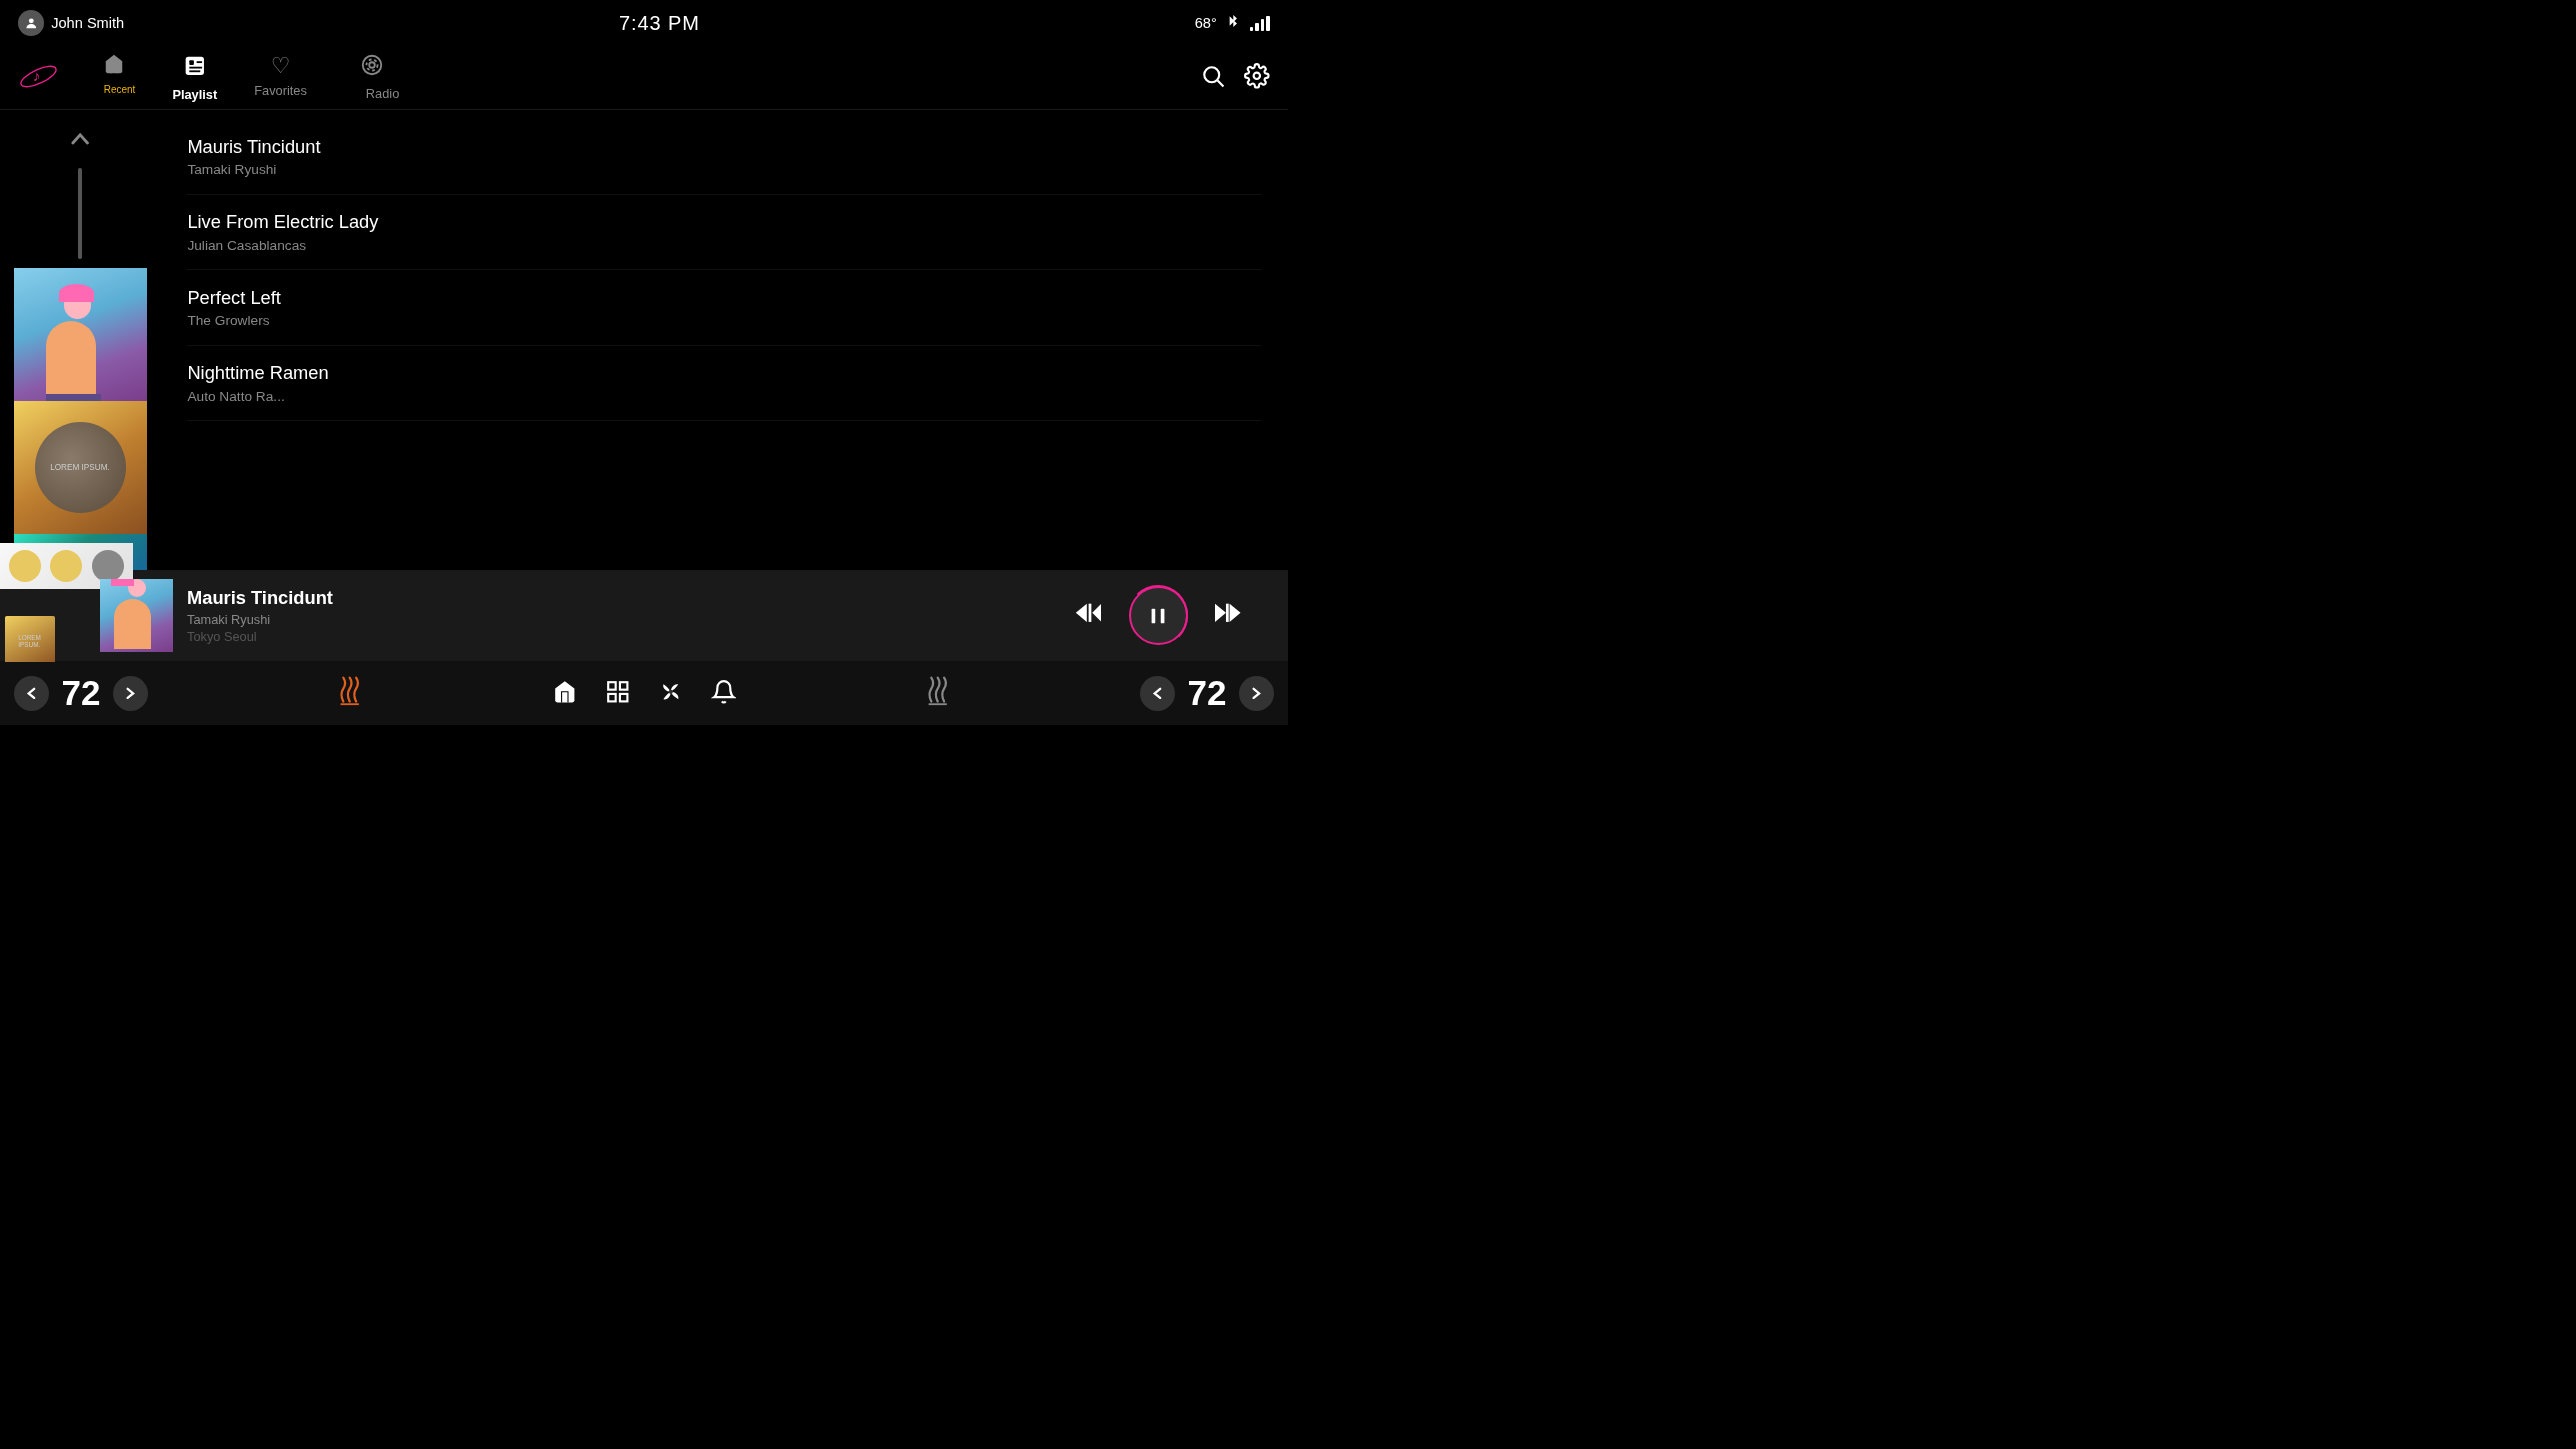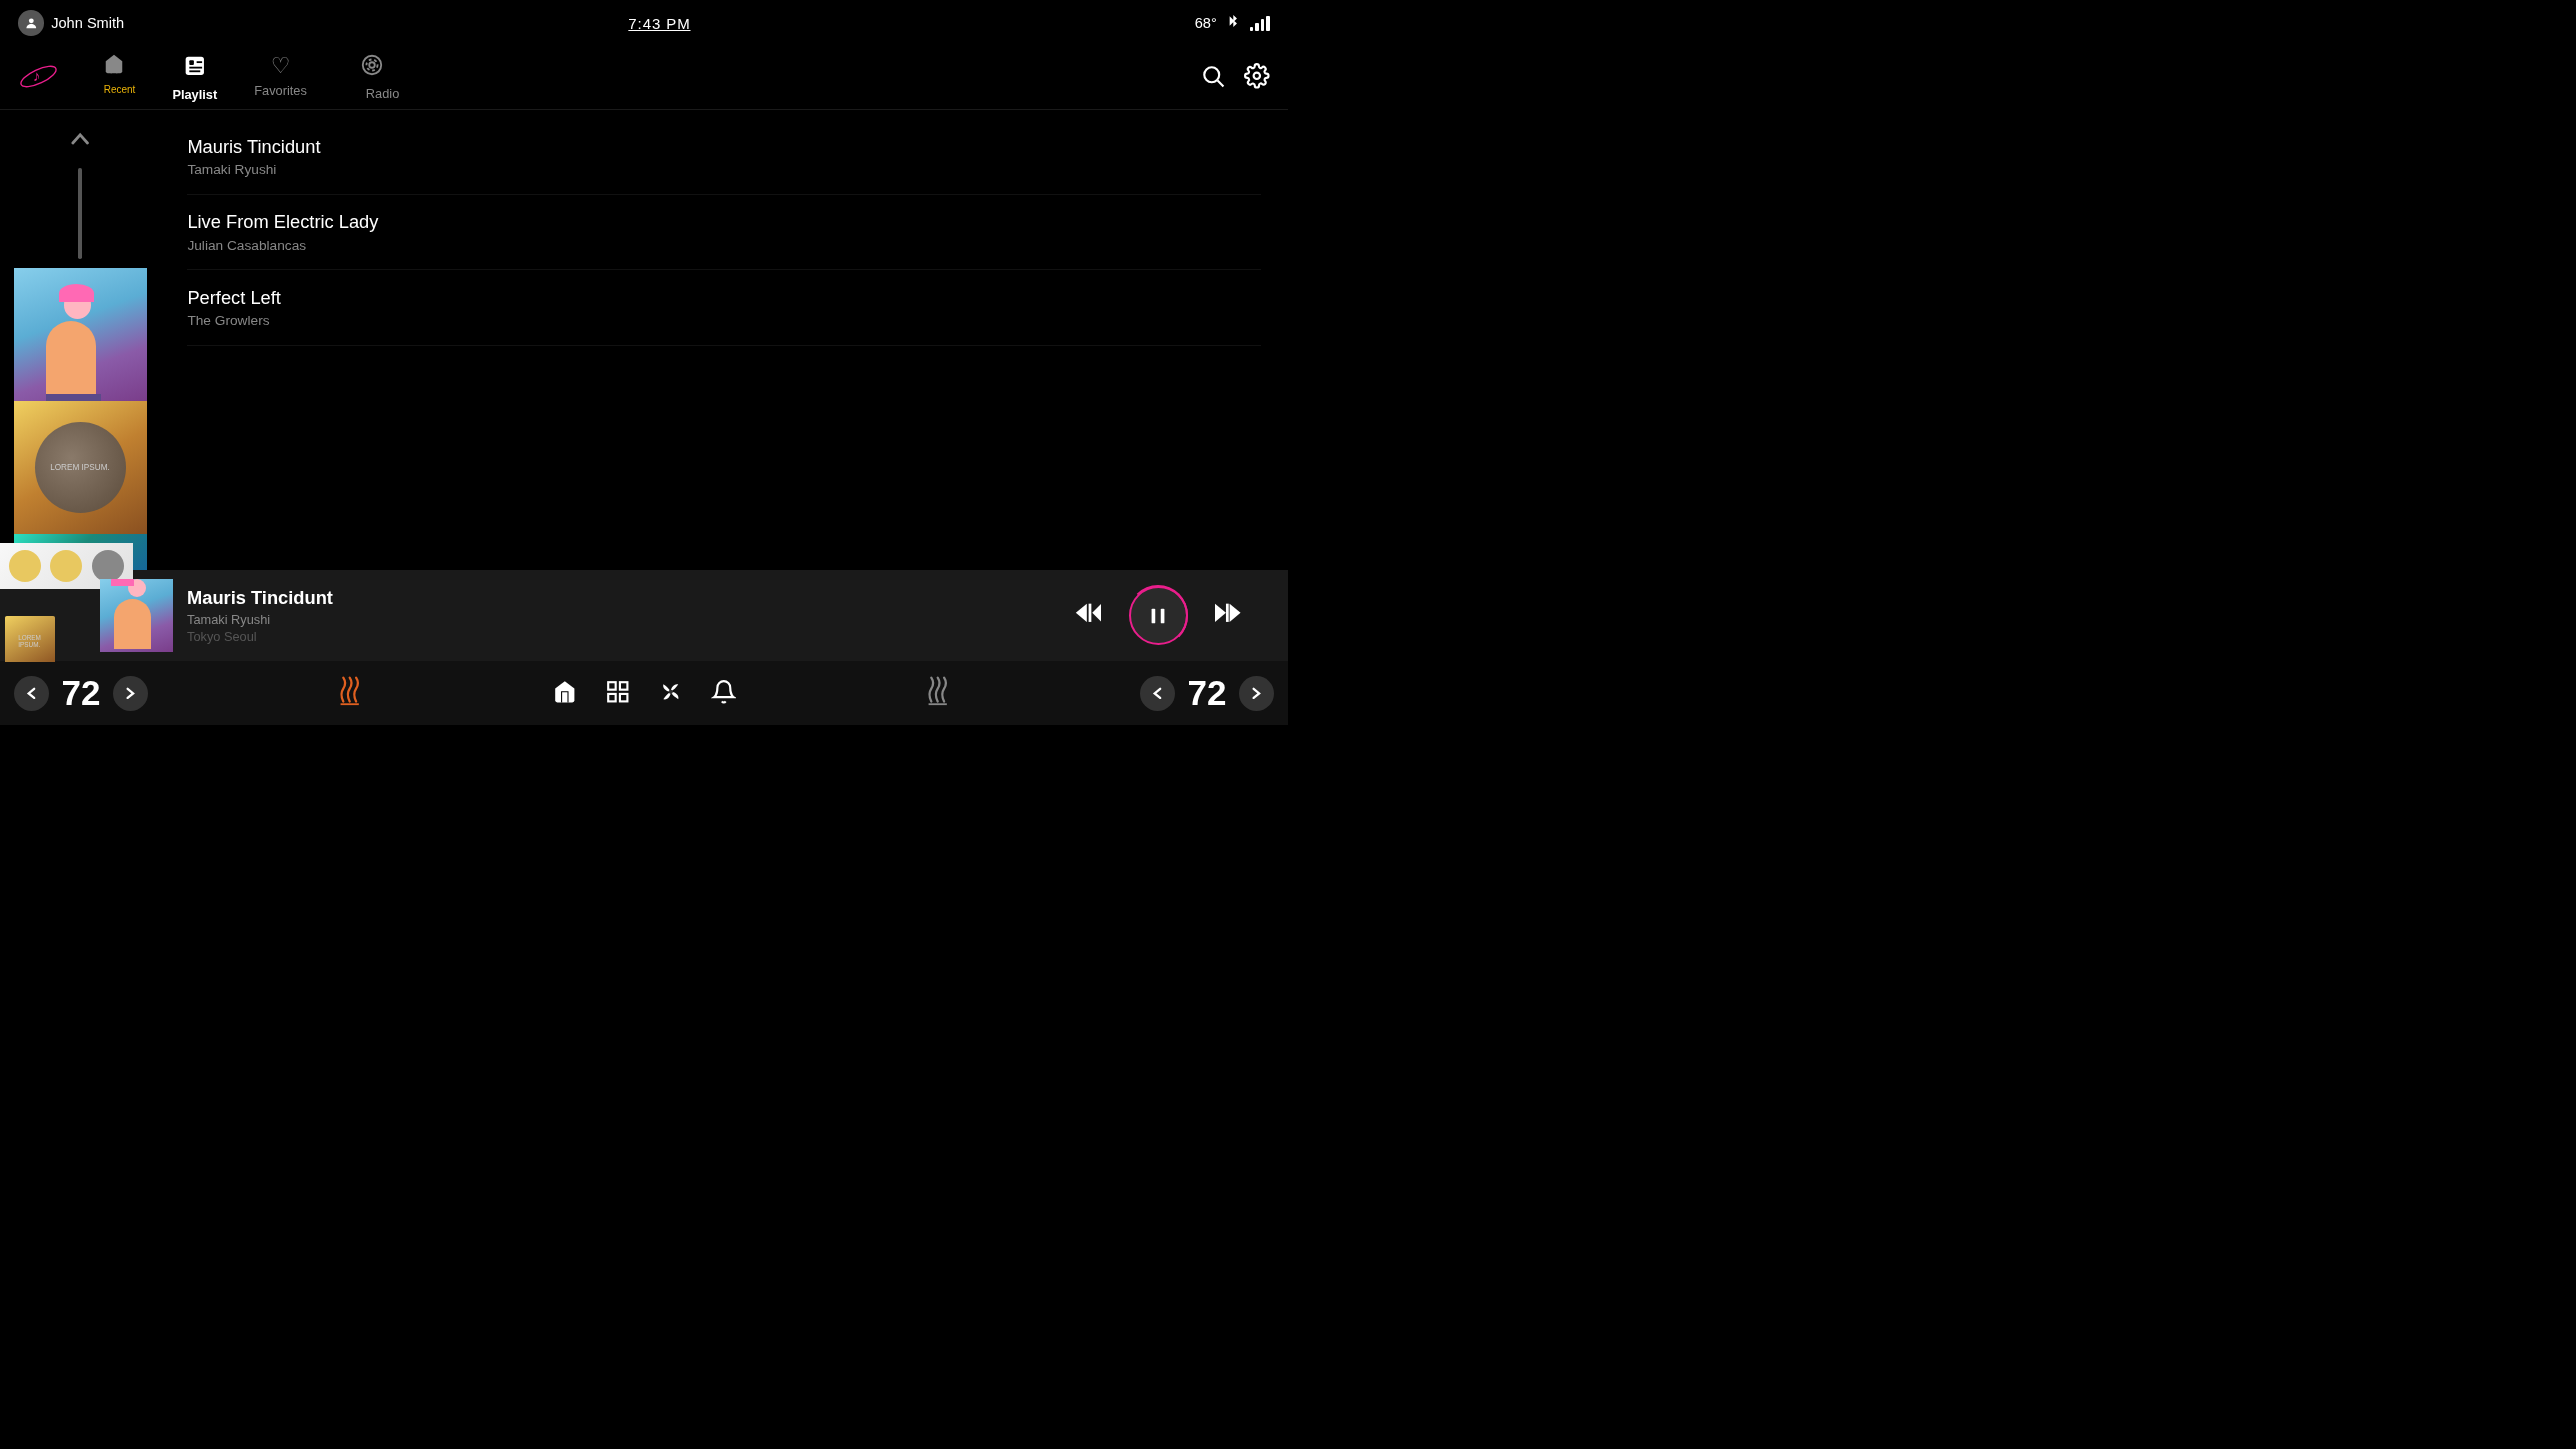--- a/index.html
+++ b/index.html
@@ -21,24 +21,23 @@
       padding: 7.3px 18.3px;
       height: 46px;
       background: #000;
     }
     .status-left {
       display: flex;
       align-items: center;
       gap: 7.3px;
     }
     .status-center {
-      font-size: 15px;
+      font-size: 20px;
       font-weight: 500;
       letter-spacing: 0.9px;
-      text-decoration: underline;
     }
     .status-right {
       display: flex;
       align-items: center;
       gap: 9.1px;
       font-size: 14.6px;
     }
 
     
     .nav-bar {
@@ -484,20 +483,24 @@
         <div class="song-artist">Tamaki Ryushi</div>
       </div>
       <div class="playlist-item">
         <div class="song-title">Live From Electric Lady</div>
         <div class="song-artist">Julian Casablancas</div>
       </div>
       <div class="playlist-item">
         <div class="song-title">Perfect Left</div>
         <div class="song-artist">The Growlers</div>
       </div>
+      <div class="playlist-item">
+        <div class="song-title">Nighttime Ramen</div>
+        <div class="song-artist">Auto Natto Ra...</div>
+      </div>
     </div>
   </div>
 </div>
 
 <div class="now-playing">
 
   <div style="position:absolute;left:0;top:-27.4px;width:160px;height:119px;display:flex;flex-direction:column;overflow:hidden;">
 
     <div style="width:133px;height:46px;background:linear-gradient(135deg,#f8f8f8 0%,#e0e0e0 100%);overflow:hidden;display:flex;align-items:center;justify-content:space-around;padding:4.6px;">
       <div style="width:32px;height:32px;background:#e8c860;border-radius:50%;"></div>

